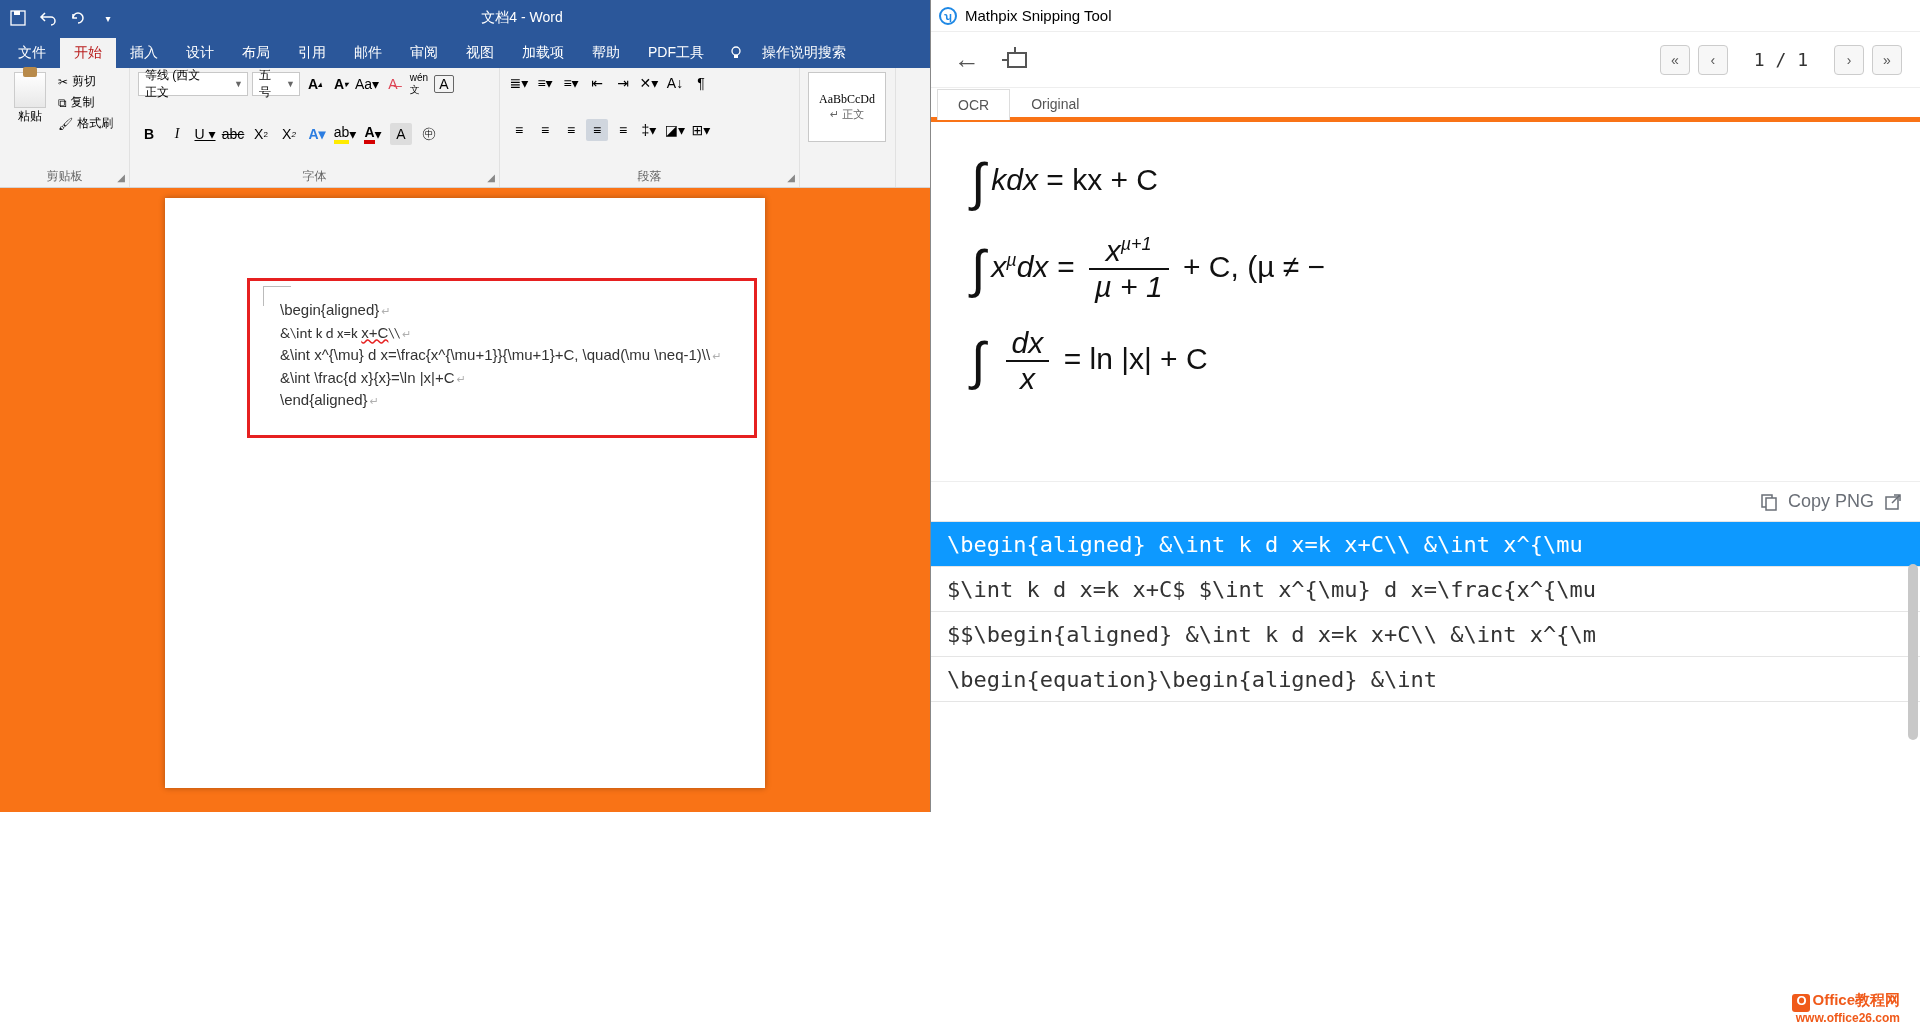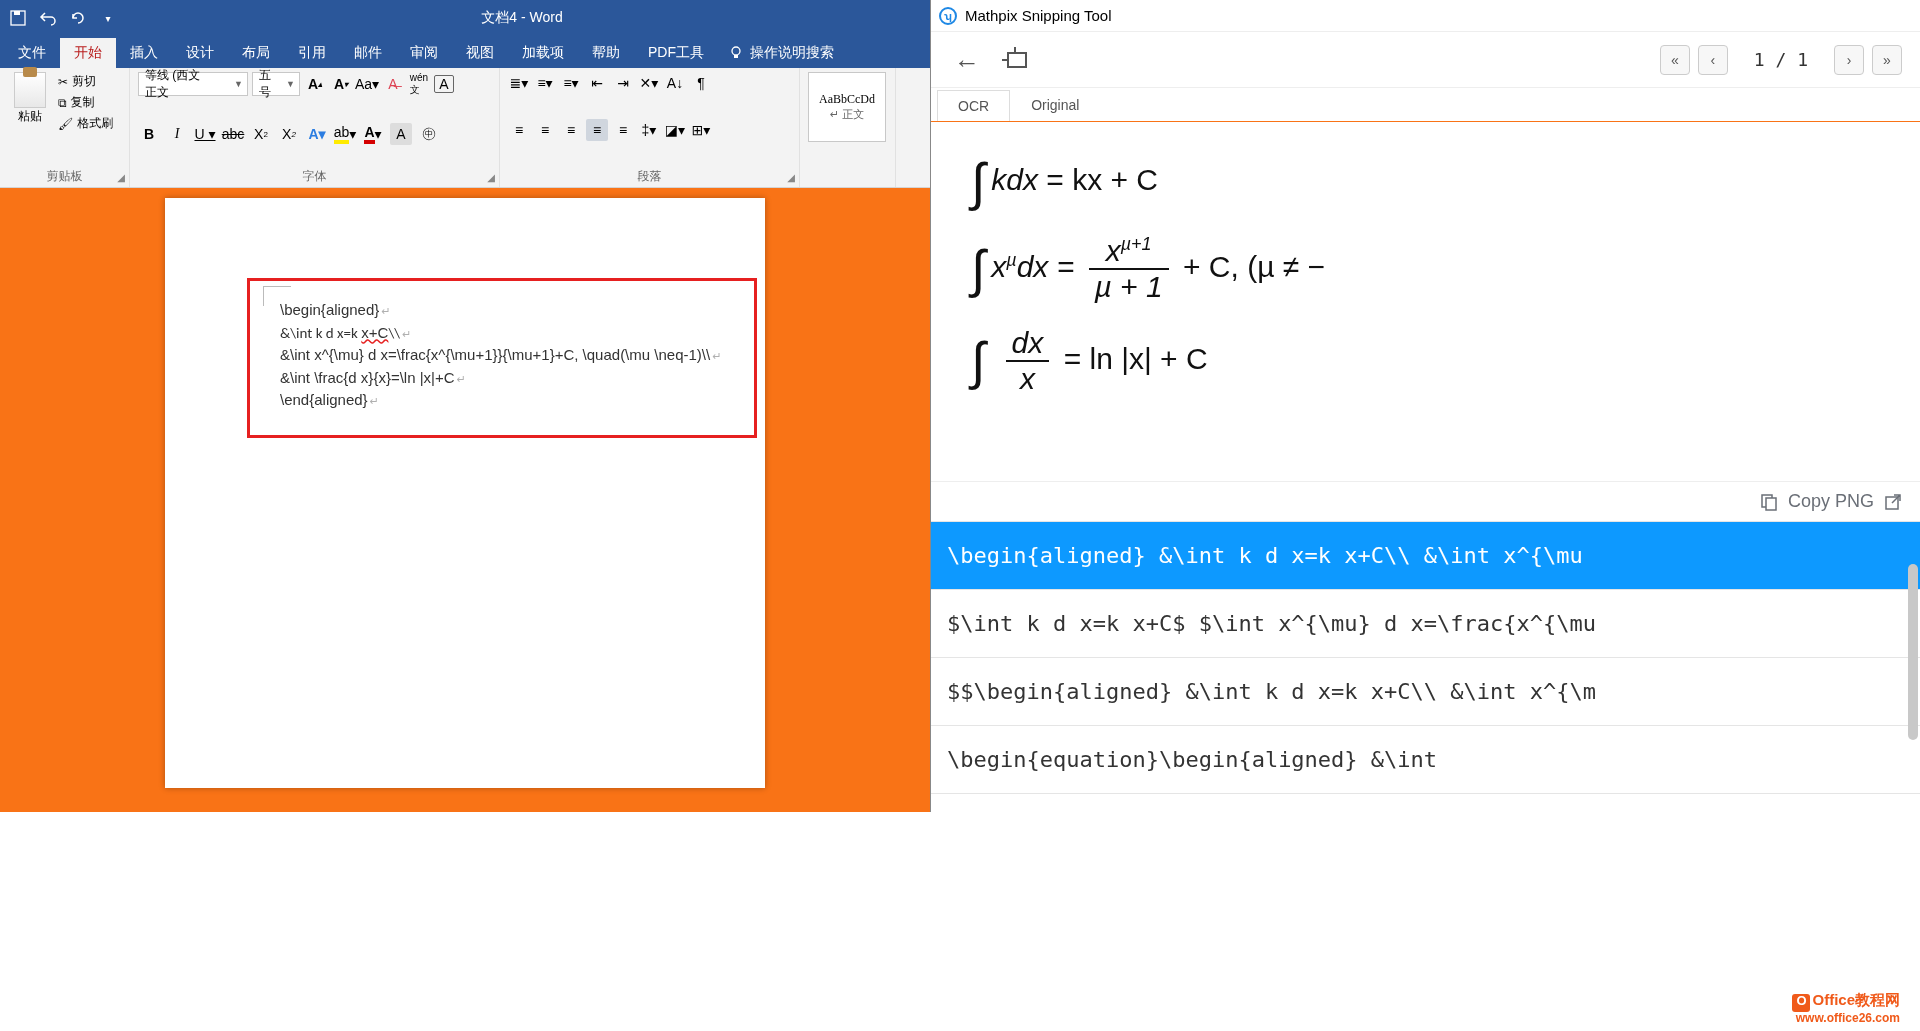--- a/index.html
+++ b/index.html
@@ -7,21 +7,21 @@
 
 
 .word { position:absolute; left:0; top:0; width:930px; height:812px; display:flex; flex-direction:column; }
 .titlebar { height:36px; background:#2b579a; color:#fff; display:flex; align-items:center; padding:0 6px; font-size:14px; }
 .titlebar .qat { display:flex; gap:6px; align-items:center; }
 .titlebar .qat span { width:24px; height:24px; display:flex; align-items:center; justify-content:center; cursor:pointer; border-radius:2px; }
 .titlebar .title { flex:1; text-align:center; font-size:14px; }
 .tabs { height:32px; background:#2b579a; display:flex; align-items:flex-end; padding-left:4px; }
 .tabs .tab { padding:6px 14px; color:#fff; font-size:14px; cursor:pointer; }
 .tabs .tab.active { background:#f3f3f3; color:#b91c1c; }
-.tabs .tell { display:flex; align-items:center; gap:6px; color:#fff; padding:6px 10px; font-size:14px; }
+.tabs .tell { display:flex; align-items:center; gap:18px; color:#fff; padding:6px 10px; font-size:14px; }
 .ribbon { height:120px; background:#f3f3f3; border-bottom:1px solid #d4d4d4; display:flex; }
 .group { border-right:1px solid #e1e1e1; padding:4px 8px 2px 8px; display:flex; flex-direction:column; justify-content:space-between; position:relative; }
 .group-label { text-align:center; font-size:12px; color:#666; padding-top:2px; }
 .group-label .launcher { position:absolute; right:4px; bottom:4px; font-size:10px; color:#888; cursor:pointer; }
 .clipboard-top { display:flex; gap:4px; }
 .paste-btn { display:flex; flex-direction:column; align-items:center; width:44px; cursor:pointer; font-size:12px; }
 .paste-btn .icon { width:32px; height:36px; background:linear-gradient(#fff,#e8e8e8); border:1px solid #ccc; position:relative; }
 .paste-btn .icon::before { content:""; position:absolute; top:-6px; left:8px; width:14px; height:10px; background:#b88a4a; border-radius:2px; }
 .clip-mini { display:flex; flex-direction:column; gap:2px; font-size:12px; }
 .clip-mini div { display:flex; align-items:center; gap:4px; cursor:pointer; padding:1px 2px; }
@@ -43,34 +43,34 @@
 
 
 .mpx { position:absolute; left:930px; top:0; right:0; height:812px; background:#fff; border-left:1px solid #888; display:flex; flex-direction:column; }
 .mpx-title { height:32px; display:flex; align-items:center; gap:8px; padding:0 8px; border-bottom:1px solid #eee; font-size:15px; }
 .mpx-logo { width:18px; height:18px; border:2px solid #1e88e5; border-radius:50%; color:#1e88e5; display:flex; align-items:center; justify-content:center; font-size:11px; font-weight:bold; }
 .mpx-toolbar { height:56px; display:flex; align-items:center; padding:0 18px; border-bottom:1px solid #eee; gap:14px; }
 .mpx-ico { width:36px; height:36px; display:flex; align-items:center; justify-content:center; color:#555; cursor:pointer; font-size:26px; }
 .mpx-pager { margin-left:auto; display:flex; align-items:center; gap:8px; }
 .pgbtn { width:30px; height:30px; border:1px solid #ccc; border-radius:4px; display:flex; align-items:center; justify-content:center; cursor:pointer; color:#555; font-size:14px; background:#f7f7f7; }
 .pgtxt { font-family:monospace; font-size:18px; color:#333; padding:0 18px; }
-.mpx-tabs { height:34px; display:flex; align-items:center; border-bottom:1px solid #f97316; padding-left:6px; font-family:monospace; font-size:14px; }
+.mpx-tabs { height:34px; display:flex; align-items:flex-start; border-bottom:5px solid #f97316; padding-left:6px; font-family:monospace; font-size:14px; }
 .mpx-tab { padding:7px 20px; border:1px solid transparent; border-bottom:none; cursor:pointer; color:#555; }
 .mpx-tab.active { border-color:#ddd; background:#fff; position:relative; top:1px; }
 .mpx-render { flex:0 0 360px; padding:20px 40px; overflow:hidden; font-family:"Cambria Math","Times New Roman",serif; font-size:30px; font-style:italic; color:#111; border-bottom:1px solid #eee; }
 .mpx-render .eq { margin:10px 0 22px 0; white-space:nowrap; }
 .intg { font-size:52px; font-style:normal; display:inline-block; vertical-align:middle; margin-right:6px; }
 .frac { display:inline-block; text-align:center; vertical-align:middle; font-style:italic; margin:0 6px; }
 .frac .num { display:block; border-bottom:2px solid #111; padding:0 6px; }
 .frac .den { display:block; padding:0 6px; }
 sup { font-size:0.6em; font-style:italic; }
 .upright { font-style:normal; }
 .mpx-copy { height:40px; display:flex; align-items:center; justify-content:flex-end; gap:10px; padding:0 18px; color:#6a6f77; font-family:monospace; font-size:18px; border-bottom:1px solid #e5e5e5; cursor:pointer; }
 .mpx-rows { flex:1; overflow:hidden; }
-.mpx-row { height:68px; border-bottom:1px solid #e5e5e5; display:flex; align-items:center; padding:0 16px; font-family:monospace; font-size:22px; color:#333; white-space:nowrap; overflow:hidden; cursor:pointer; }
+.mpx-row { height:45px; border-bottom:1px solid #e5e5e5; display:flex; align-items:center; padding:0 16px; font-family:monospace; font-size:22px; color:#333; white-space:nowrap; overflow:hidden; cursor:pointer; }
 .mpx-row.sel { background:#0d99ff; color:#fff; }
 .mpx-scroll { position:absolute; right:2px; top:564px; width:10px; height:176px; background:#c8c8c8; border-radius:5px; }
 
 
 .wmark { position:absolute; right:20px; bottom:6px; font-size:15px; color:#f05a1a; font-weight:bold; text-align:right; line-height:1.1; }
 .wmark .o { display:inline-block; width:18px; height:18px; background:#f05a1a; color:#fff; border-radius:3px; text-align:center; font-size:13px; margin-right:2px; }
 .wmark .url { color:#f05a1a; font-size:12px; display:block; }
 
 svg { display:block; }
 </style>

